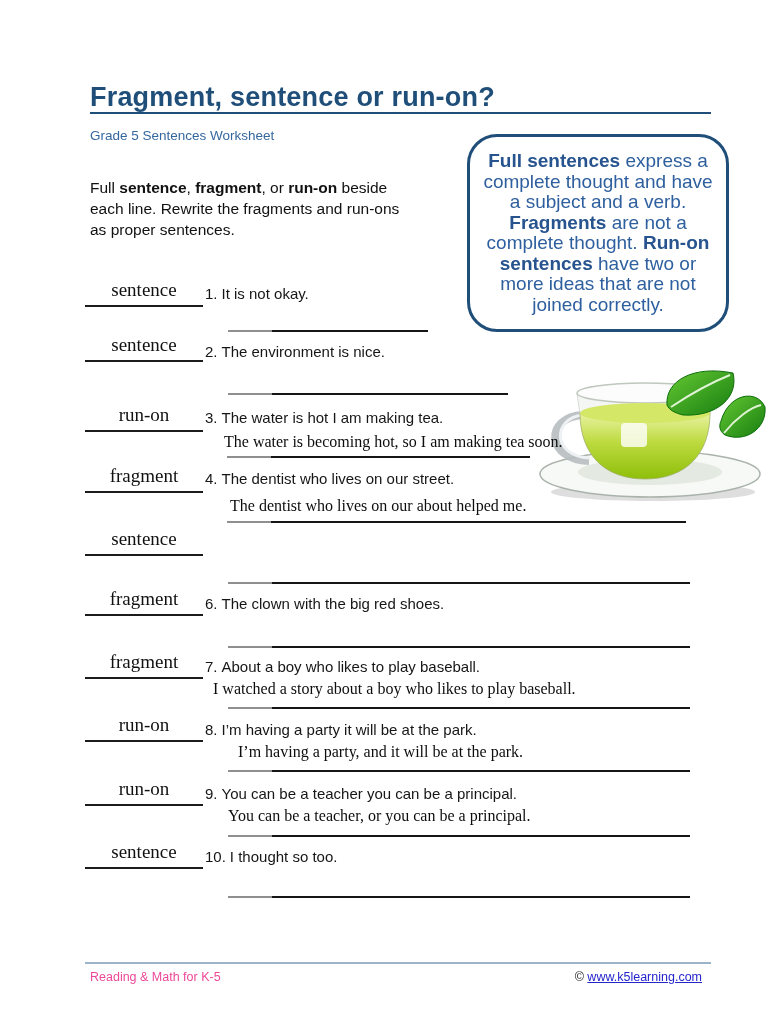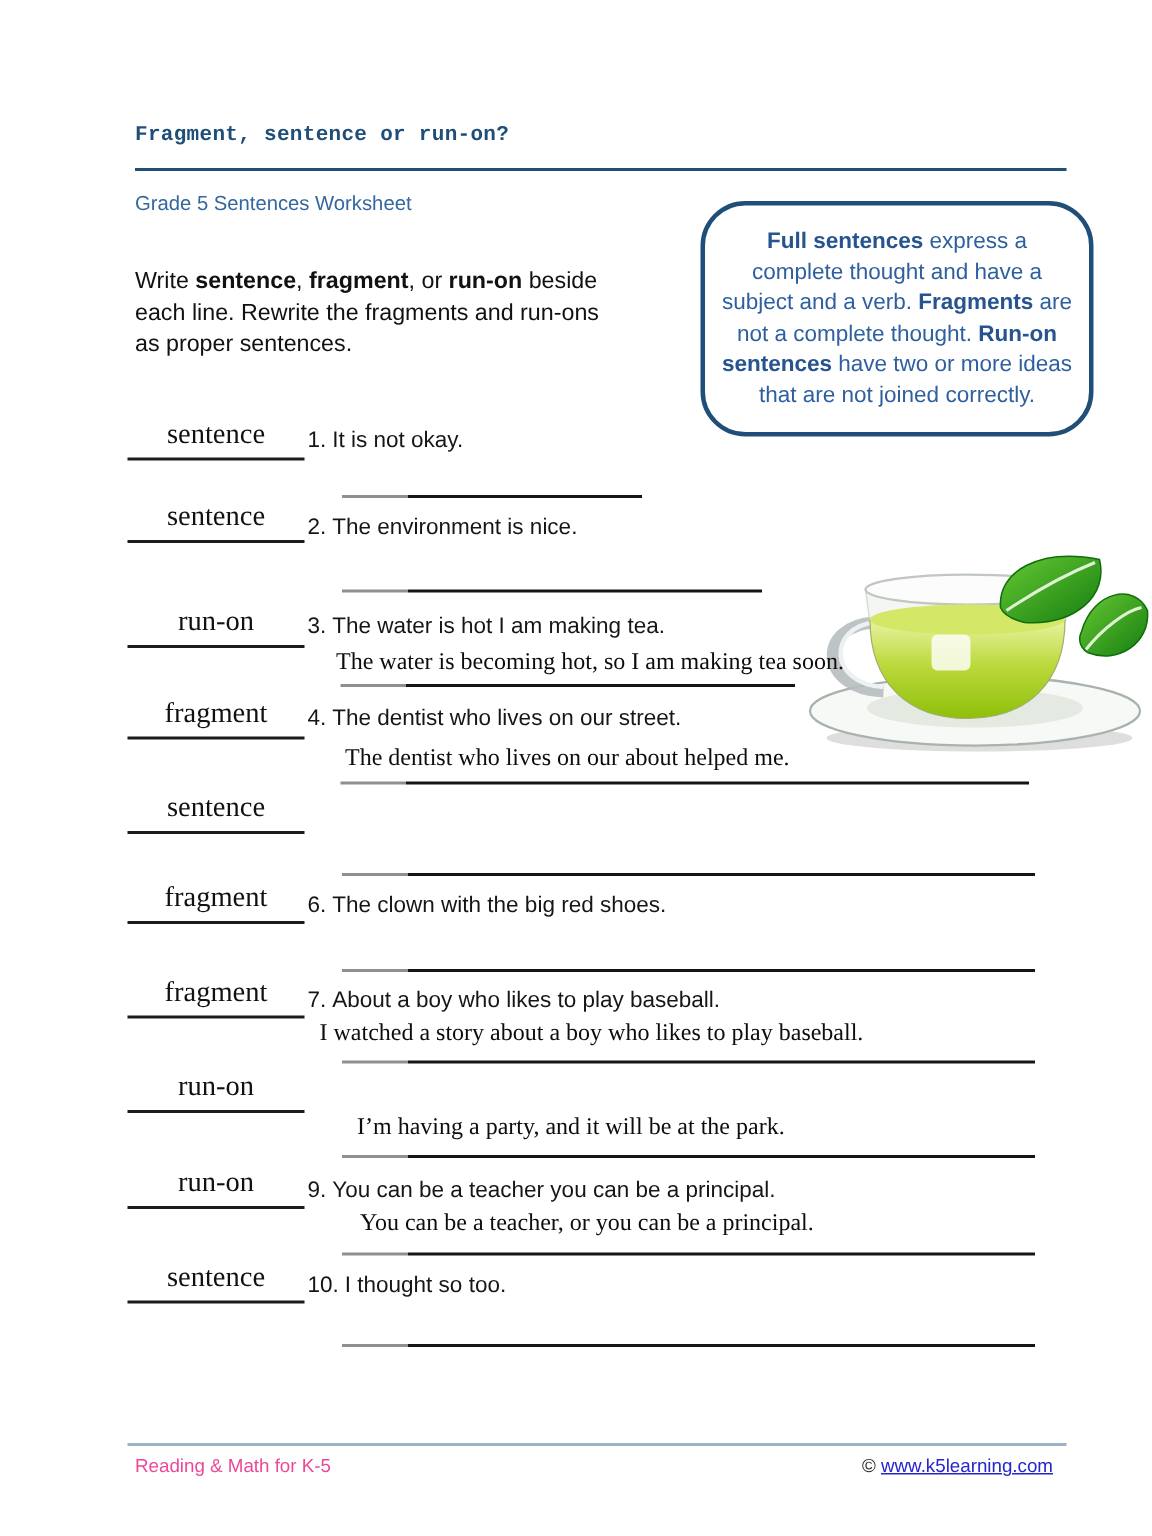--- a/index.html
+++ b/index.html
@@ -2,38 +2,38 @@
 <html><head>
 <meta charset="utf-8">
 <style>
   html,body{margin:0;padding:0;background:#ffffff;}
   .page{
     position:relative;width:768px;height:1024px;background:#ffffff;
     overflow:hidden;font-family:"Liberation Sans",sans-serif;
   }
   .title{
     position:absolute;left:90px;top:82px;margin:0;
-    font-size:14px;font-weight:bold;color:#1f4e79;letter-spacing:0.2px;font-family:Liberation Mono, monospace;
+    font-size:27px;font-weight:bold;color:#1f4e79;letter-spacing:0.2px;
   }
   .title-rule{
     position:absolute;left:90px;top:112px;width:621px;height:2px;background:#1f4e79;
   }
   .subtitle{
     position:absolute;left:90px;top:128px;font-size:13.5px;color:#35679f;
   }
   .instructions{
     position:absolute;left:90px;top:177px;width:322px;margin:0;
     font-size:15.5px;line-height:21px;color:#111111;
   }
   .instructions b{font-weight:bold;}
   .infobox{
     position:absolute;left:467px;top:134px;width:234px;
     border:3px solid #1f4e79;border-radius:30px;
     padding:14px 11px;text-align:center;
-    font-size:15px;line-height:20.5px;color:#2e5f9e;
+    font-size:19px;line-height:20.5px;color:#2e5f9e;
   }
   .infobox b{font-weight:bold;color:#27548f;}
   .lbl{
     position:absolute;left:85px;width:118px;height:26px;
     text-align:center;border-bottom:2px solid #1c1c1c;
     font-family:"Liberation Serif",serif;font-size:19px;color:#111111;
     z-index:2;
   }
   .sent{
     position:absolute;left:205px;font-size:15px;color:#161616;z-index:2;white-space:nowrap;text-align:center;
@@ -61,21 +61,21 @@
 </style>
 </head>
 <body>
 
 <div class="page">
 
   <h1 class="title">Fragment, sentence or run-on?</h1>
   <div class="title-rule"></div>
   <div class="subtitle">Grade 5 Sentences Worksheet</div>
 
-  <p class="instructions"><span>Write </span><b>sentence</b><span>, </span><b>fragment</b><span>, or </span><b>run-on</b><span> beside each line. Rewrite the fragments and run-ons as proper sentences.</span></p>
+  <p class="instructions"><span>Full </span><b>sentence</b><span>, </span><b>fragment</b><span>, or </span><b>run-on</b><span> beside each line. Rewrite the fragments and run-ons as proper sentences.</span></p>
 
   <div class="infobox"><b>Full sentences</b><span> express a complete thought and have a subject and a verb. </span><b>Fragments</b><span> are not a complete thought. </span><b>Run-on sentences</b><span> have two or more ideas that are not joined correctly.</span></div>
 
   <svg class="teacup" width="243" height="142" viewBox="0 0 243 142">
     <defs>
       <linearGradient id="tg" x1="0" y1="0" x2="0" y2="1">
         <stop offset="0" stop-color="#e9f3a2"></stop>
         <stop offset="0.45" stop-color="#bcda3e"></stop>
         <stop offset="1" stop-color="#8fbf0a"></stop>
       </linearGradient>
@@ -124,26 +124,27 @@
   <div class="lbl" style="top:588px"><span>fragment</span></div>
   <div class="sent" style="top:595px"><span class="num">6.</span><span>The clown with the big red shoes.</span></div>
   <div class="uline" style="top:646px;left:228px;width:462px"></div>
 
   <div class="lbl" style="top:651px"><span>fragment</span></div>
   <div class="sent" style="top:658px"><span class="num">7.</span><span>About a boy who likes to play baseball.</span></div>
   <div class="ans" style="top:680px;left:213px">I watched a story about a boy who likes to play baseball.</div>
   <div class="uline" style="top:707px;left:228px;width:462px"></div>
 
   <div class="lbl" style="top:714px"><span>run-on</span></div>
+  <div class="sent" style="top:721px"><span class="num">8.</span><span>I’m having a party it will be at the park.</span></div>
   <div class="ans" style="top:743px;left:238px">I’m having a party, and it will be at the park.</div>
   <div class="uline" style="top:770px;left:228px;width:462px"></div>
 
   <div class="lbl" style="top:778px"><span>run-on</span></div>
   <div class="sent" style="top:785px"><span class="num">9.</span><span>You can be a teacher you can be a principal.</span></div>
-  <div class="ans" style="top:807px;left:240px">You can be a teacher, or you can be a principal.</div>
+  <div class="ans" style="top:807px;left:228px">You can be a teacher, or you can be a principal.</div>
   <div class="uline" style="top:835px;left:228px;width:462px"></div>
 
   <div class="lbl" style="top:841px"><span>sentence</span></div>
   <div class="sent" style="top:848px"><span class="num">10.</span><span>I thought so too.</span></div>
   <div class="uline" style="top:896px;left:228px;width:462px"></div>
 
   <div class="footer-rule"></div>
   <div class="footer-left">Reading &amp; Math for K-5</div>
   <div class="footer-right"><span>©</span> <a>www.k5learning.com</a></div>
 

